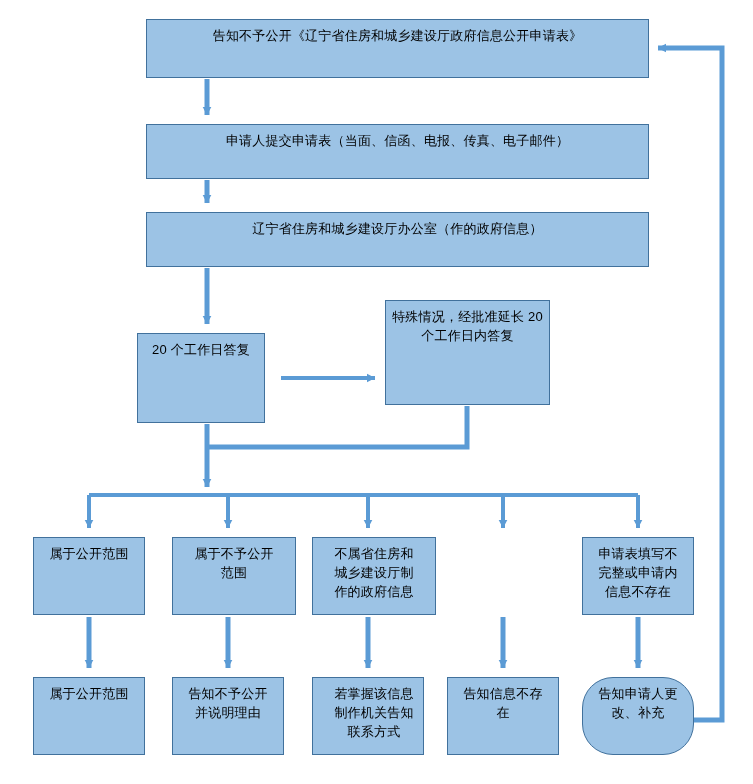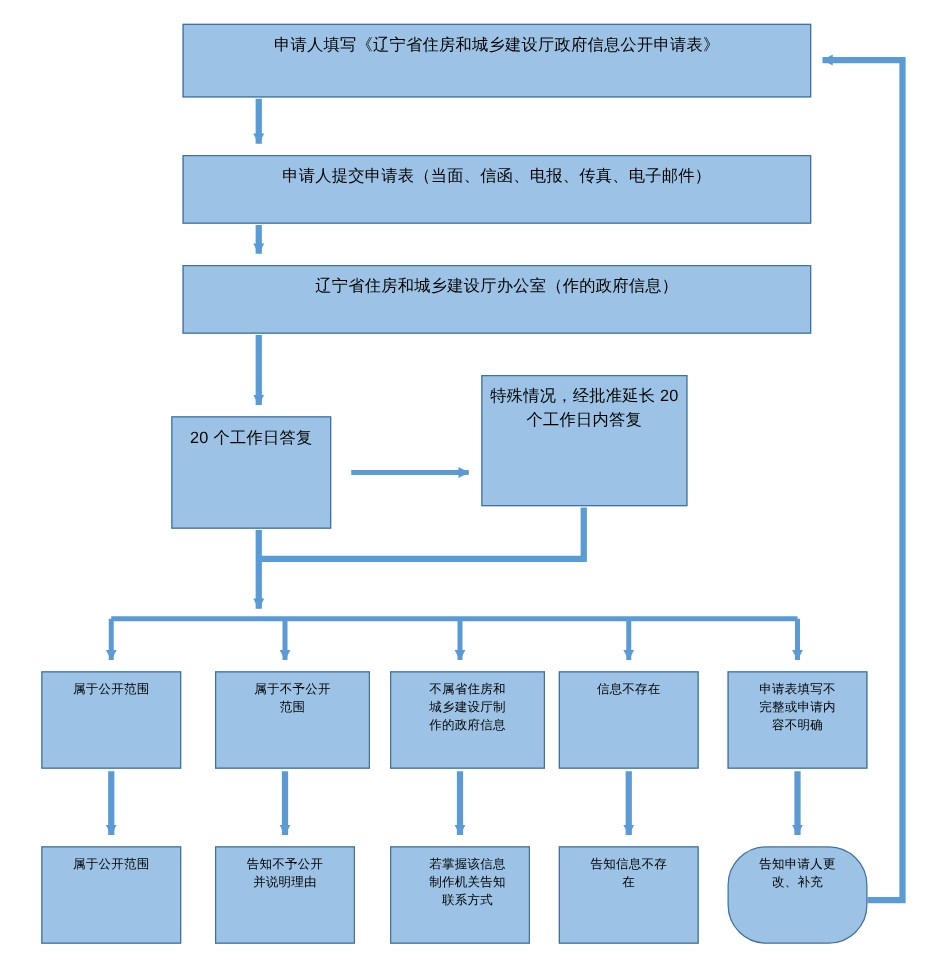--- a/index.html
+++ b/index.html
@@ -26,21 +26,21 @@
     text-align: center;
     line-height: 1.45;
     padding-top: 7px;
     padding-left: 4px;
     padding-right: 4px;
     white-space: pre-line;
     font-size: 13px;
     letter-spacing: 0.2px;
   }
   .node.small {
-    font-size: 10px;
+    font-size: 13px;
   }
   #svg-connectors {
     position: absolute;
     left: 0;
     top: 0;
     width: 753px;
     height: 784px;
     pointer-events: none;
   }
 </style>
@@ -107,44 +107,43 @@
     </g>
     <g>
       <line x1="638" y1="617" x2="638" y2="668" stroke="#5B9BD5" stroke-width="5" marker-end="url(#ah-down)"></line>
     </g>
 
     <g>
       <path d="M694,720 L722,720 L722,48 L658,48" fill="none" stroke="#5B9BD5" stroke-width="5" marker-end="url(#ah-left)"></path>
     </g>
   </svg>
 
-  <div class="node" style="left:146px;top:19px;width:503px;height:59px;">申请人填写《辽宁省住房和城乡建设厅政府信息公开申请表》</div>
+  <div class="node" style="left:146px;top:19px;width:503px;height:59px;">告知不予公开《辽宁省住房和城乡建设厅政府信息公开申请表》</div>
 
   <div class="node" style="left:146px;top:124px;width:503px;height:55px;">申请人提交申请表（当面、信函、电报、传真、电子邮件）</div>
 
   <div class="node" style="left:146px;top:212px;width:503px;height:55px;">辽宁省住房和城乡建设厅办公室（作的政府信息）</div>
 
   <div class="node" style="left:137px;top:333px;width:128px;height:90px;">20 个工作日答复</div>
 
   <div class="node" style="left:385px;top:300px;width:165px;height:105px;">特殊情况，经批准延长 20 个工作日内答复</div>
 
   <div class="node small" style="left:33px;top:537px;width:112px;height:78px;">属于公开范围</div>
 
   <div class="node small" style="left:172px;top:537px;width:124px;height:78px;">属于不予公开
 范围</div>
 
   <div class="node small" style="left:312px;top:537px;width:124px;height:78px;">不属省住房和
 城乡建设厅制
 作的政府信息</div>
 
-  <div class="node small" style="left:447px;top:537px;width:112px;height:78px;">信息不存在</div>
 
   <div class="node small" style="left:582px;top:537px;width:112px;height:78px;">申请表填写不
 完整或申请内
-容不明确</div>
+信息不存在</div>
 
   <div class="node small" style="left:33px;top:677px;width:112px;height:78px;">属于公开范围</div>
 
   <div class="node small" style="left:172px;top:677px;width:112px;height:78px;">告知不予公开
 并说明理由</div>
 
   <div class="node small" style="left:312px;top:677px;width:112px;height:78px;padding-left:16px;">若掌握该信息
 制作机关告知
 联系方式</div>
 

